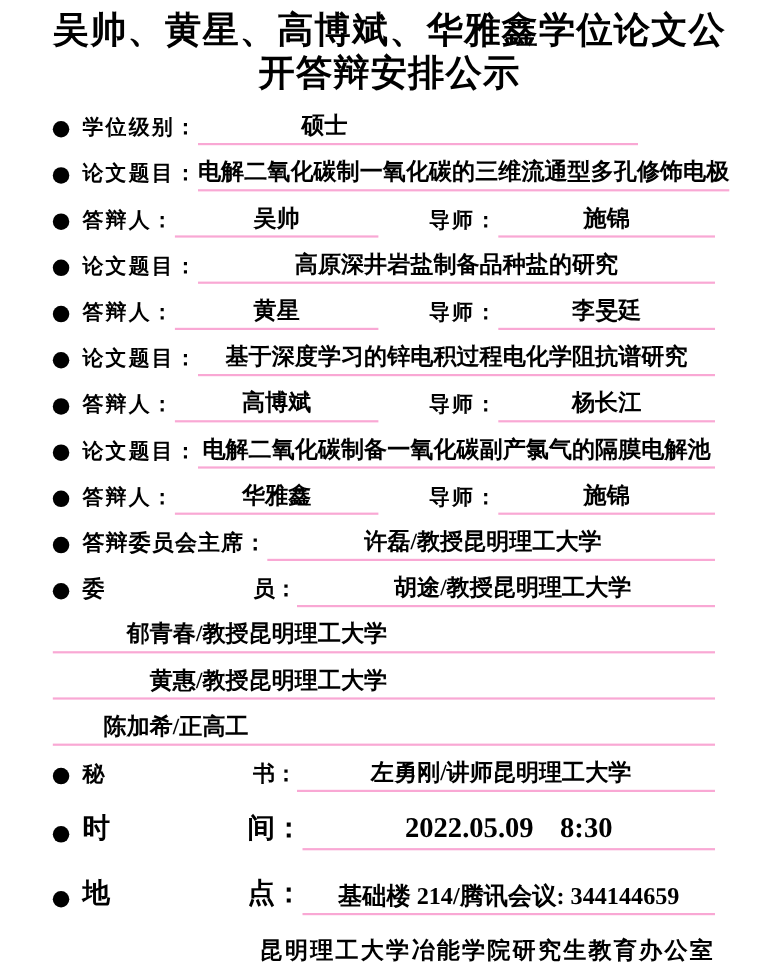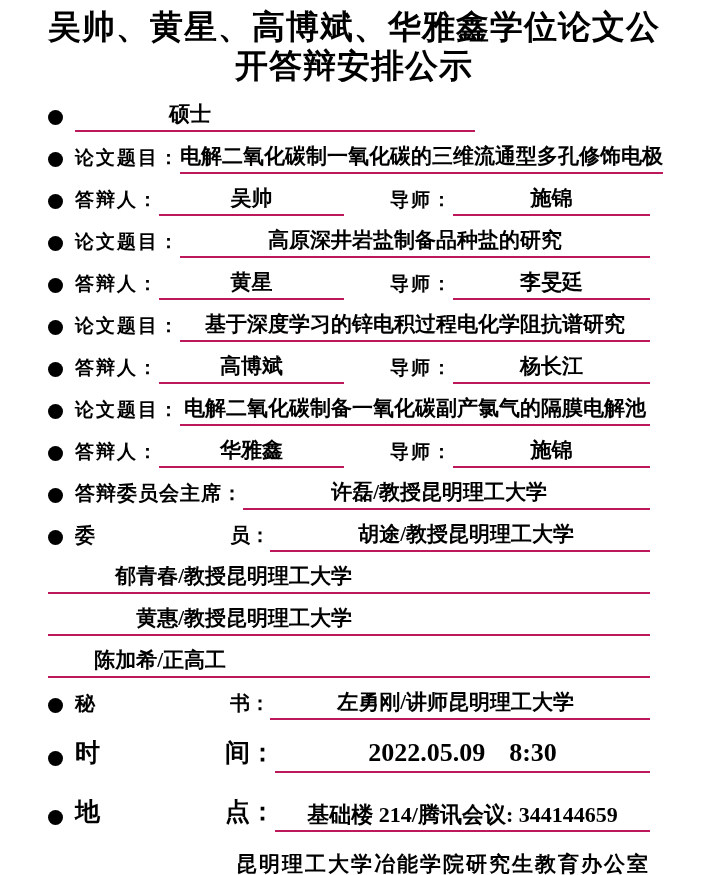--- a/index.html
+++ b/index.html
@@ -32,21 +32,21 @@
     letter-spacing:2px; white-space:nowrap; padding-bottom:3px;
   }
   .lbl-wide { font-size:20px; letter-spacing:1px; }
   .split-lbl {
     flex:none; display:flex; justify-content:space-between;
     width:195px; font-size:20px; font-weight:bold; padding-bottom:3px;
   }
   .split-lbl.big { font-size:25px; width:200px; padding-bottom:4px; }
 
   .field {
-    border-bottom:2px solid #be185d;
+    border-bottom:2px solid #f9a8d4;
     text-align:center; font-size:21px; font-weight:bold;
     padding-bottom:2px; white-space:nowrap; min-height:25px;
     box-sizing:border-box;
   }
   .f-degree { width:400px; padding-right:170px; }
   .f-thesis { flex:1; }
   .f-defender { width:185px; }
   .advisor-lbl { margin-left:46px; }
   .f-advisor { flex:1; }
 
@@ -74,20 +74,21 @@
 
 <div class="page">
 
   <div class="title">
     <div>吴帅、黄星、高博斌、华雅鑫学位论文公</div>
     <div>开答辩安排公示</div>
   </div>
 
   <div class="row">
     <span class="bullet"></span>
+    <span class="lbl">学位级别：</span>
     <span class="field f-degree">硕士</span>
   </div>
 
   <div class="row">
     <span class="bullet"></span>
     <span class="lbl">论文题目：</span>
     <span class="field f-thesis">电解二氧化碳制一氧化碳的三维流通型多孔修饰电极</span>
   </div>
   <div class="row">
     <span class="bullet"></span>

